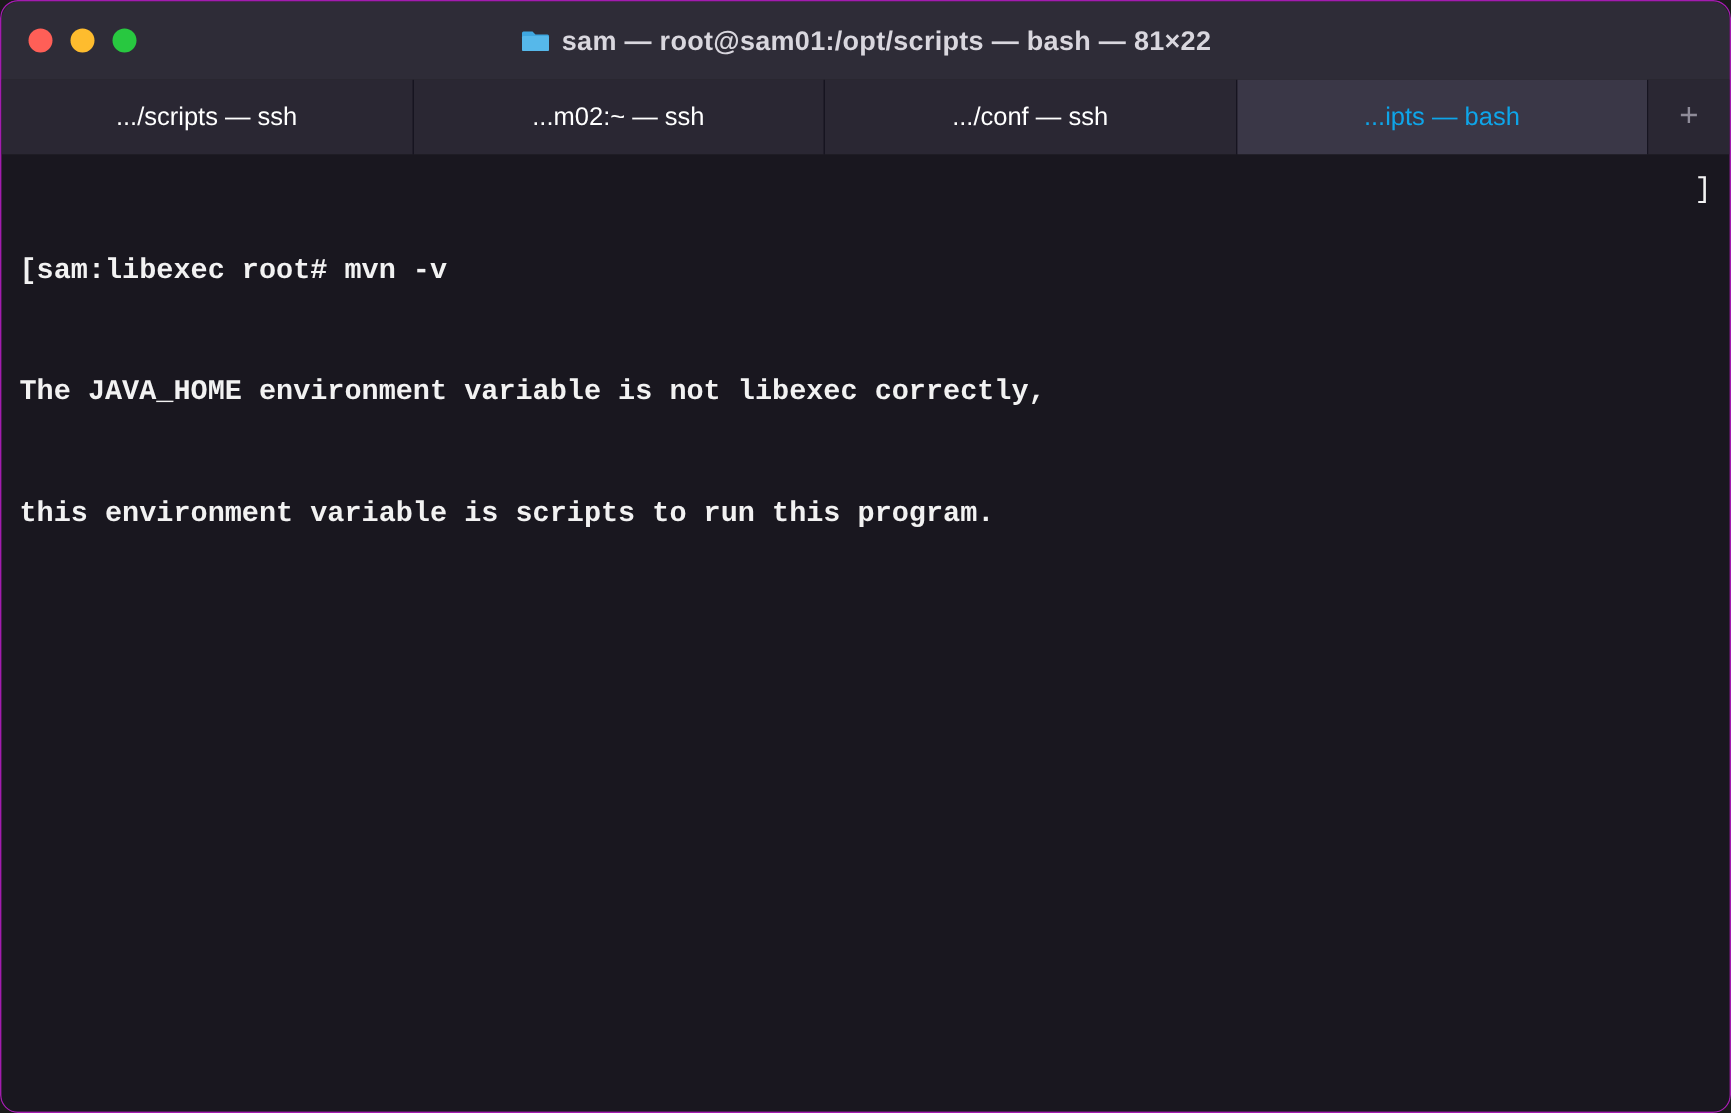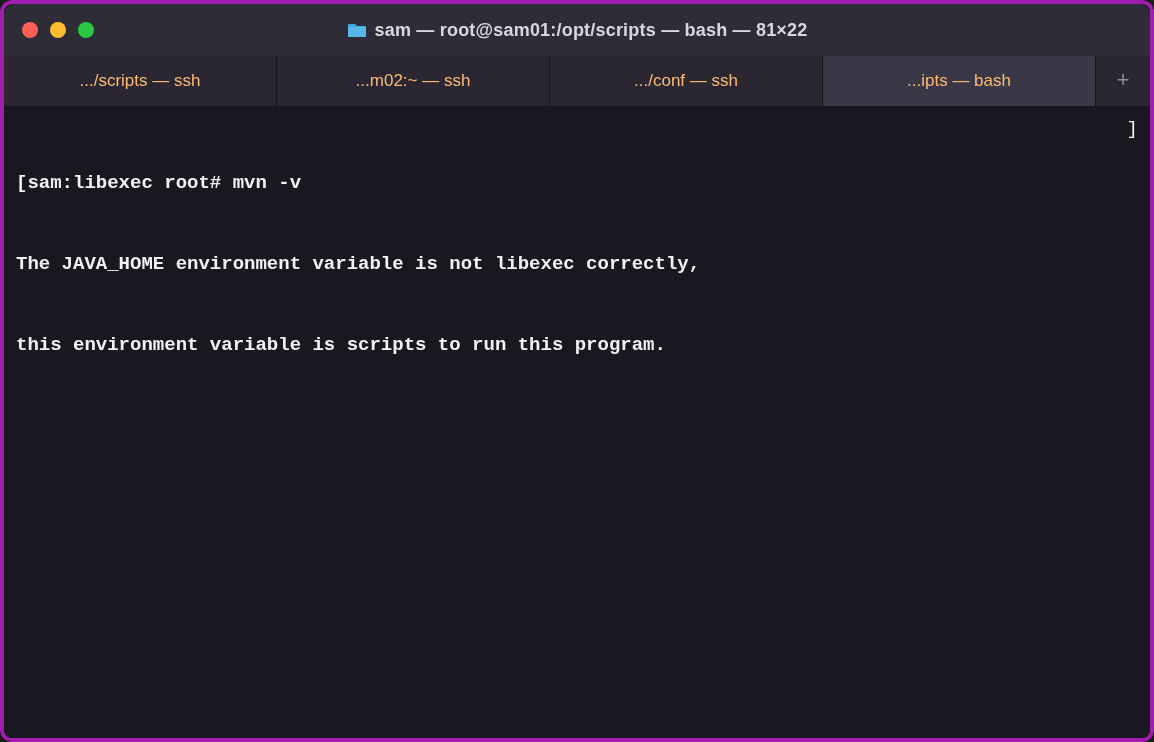--- a/index.html
+++ b/index.html
@@ -16,21 +16,21 @@
       border-radius: 12px;
     }
     .window {
       width: 100%;
       height: 100%;
       background: #1e1e1e;
       border-radius: 12px;
       overflow: hidden;
       display: flex;
       flex-direction: column;
-      border: 4px solid #a21caf;
+      border: 1px solid #a21caf;
     }
     .titlebar {
       height: 52px;
       background: #2e2c37;
       display: flex;
       align-items: center;
       padding: 0 18px;
       border-top-left-radius: 12px;
       border-top-right-radius: 12px;
       position: relative;
@@ -77,31 +77,31 @@
       display: flex;
       background: #221f2a;
       height: 50px;
       align-items: stretch;
     }
     .tab {
       flex: 1;
       display: flex;
       align-items: center;
       justify-content: center;
-      color: #fdba74;
+      color: #ffffff;
       font-family: -apple-system, BlinkMacSystemFont, "Helvetica Neue", sans-serif;
       font-size: 17px;
       font-weight: 500;
       border-right: 1px solid #161420;
       background: #2a2733;
       cursor: default;
     }
     .tab.active {
       background: #3a3747;
-      color: #fdba74;
+      color: #0ea5e9;
     }
     .tab-add {
       width: 54px;
       flex: 0 0 54px;
       display: flex;
       align-items: center;
       justify-content: center;
       background: #2a2733;
       color: #8f8c99;
       font-size: 22px;

